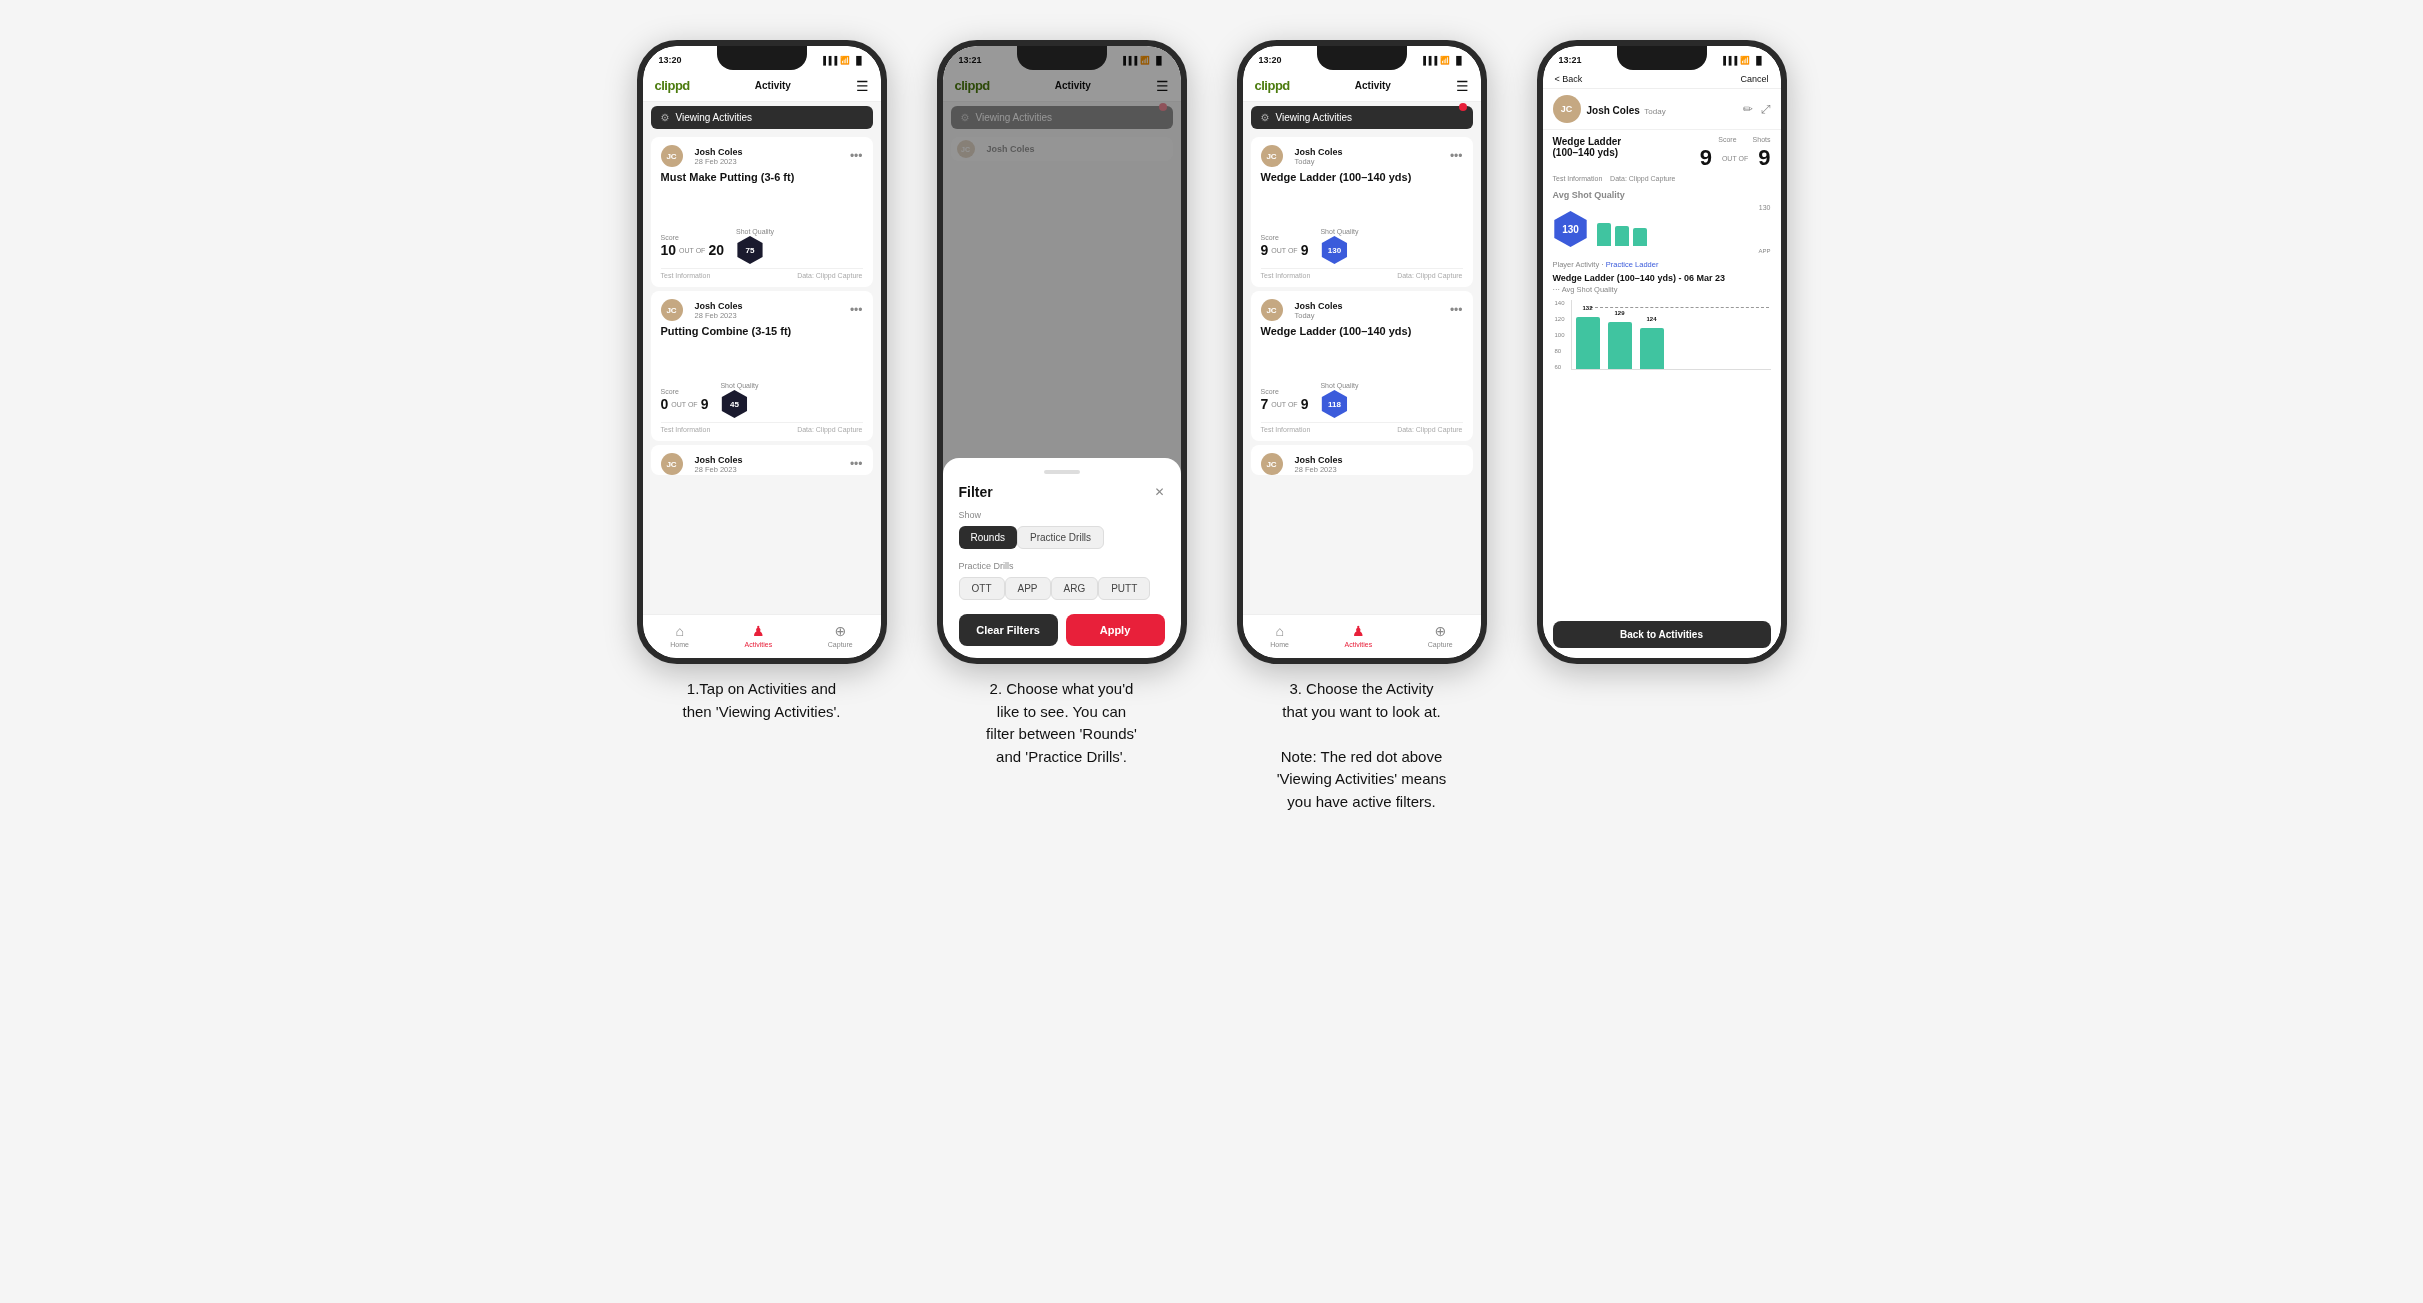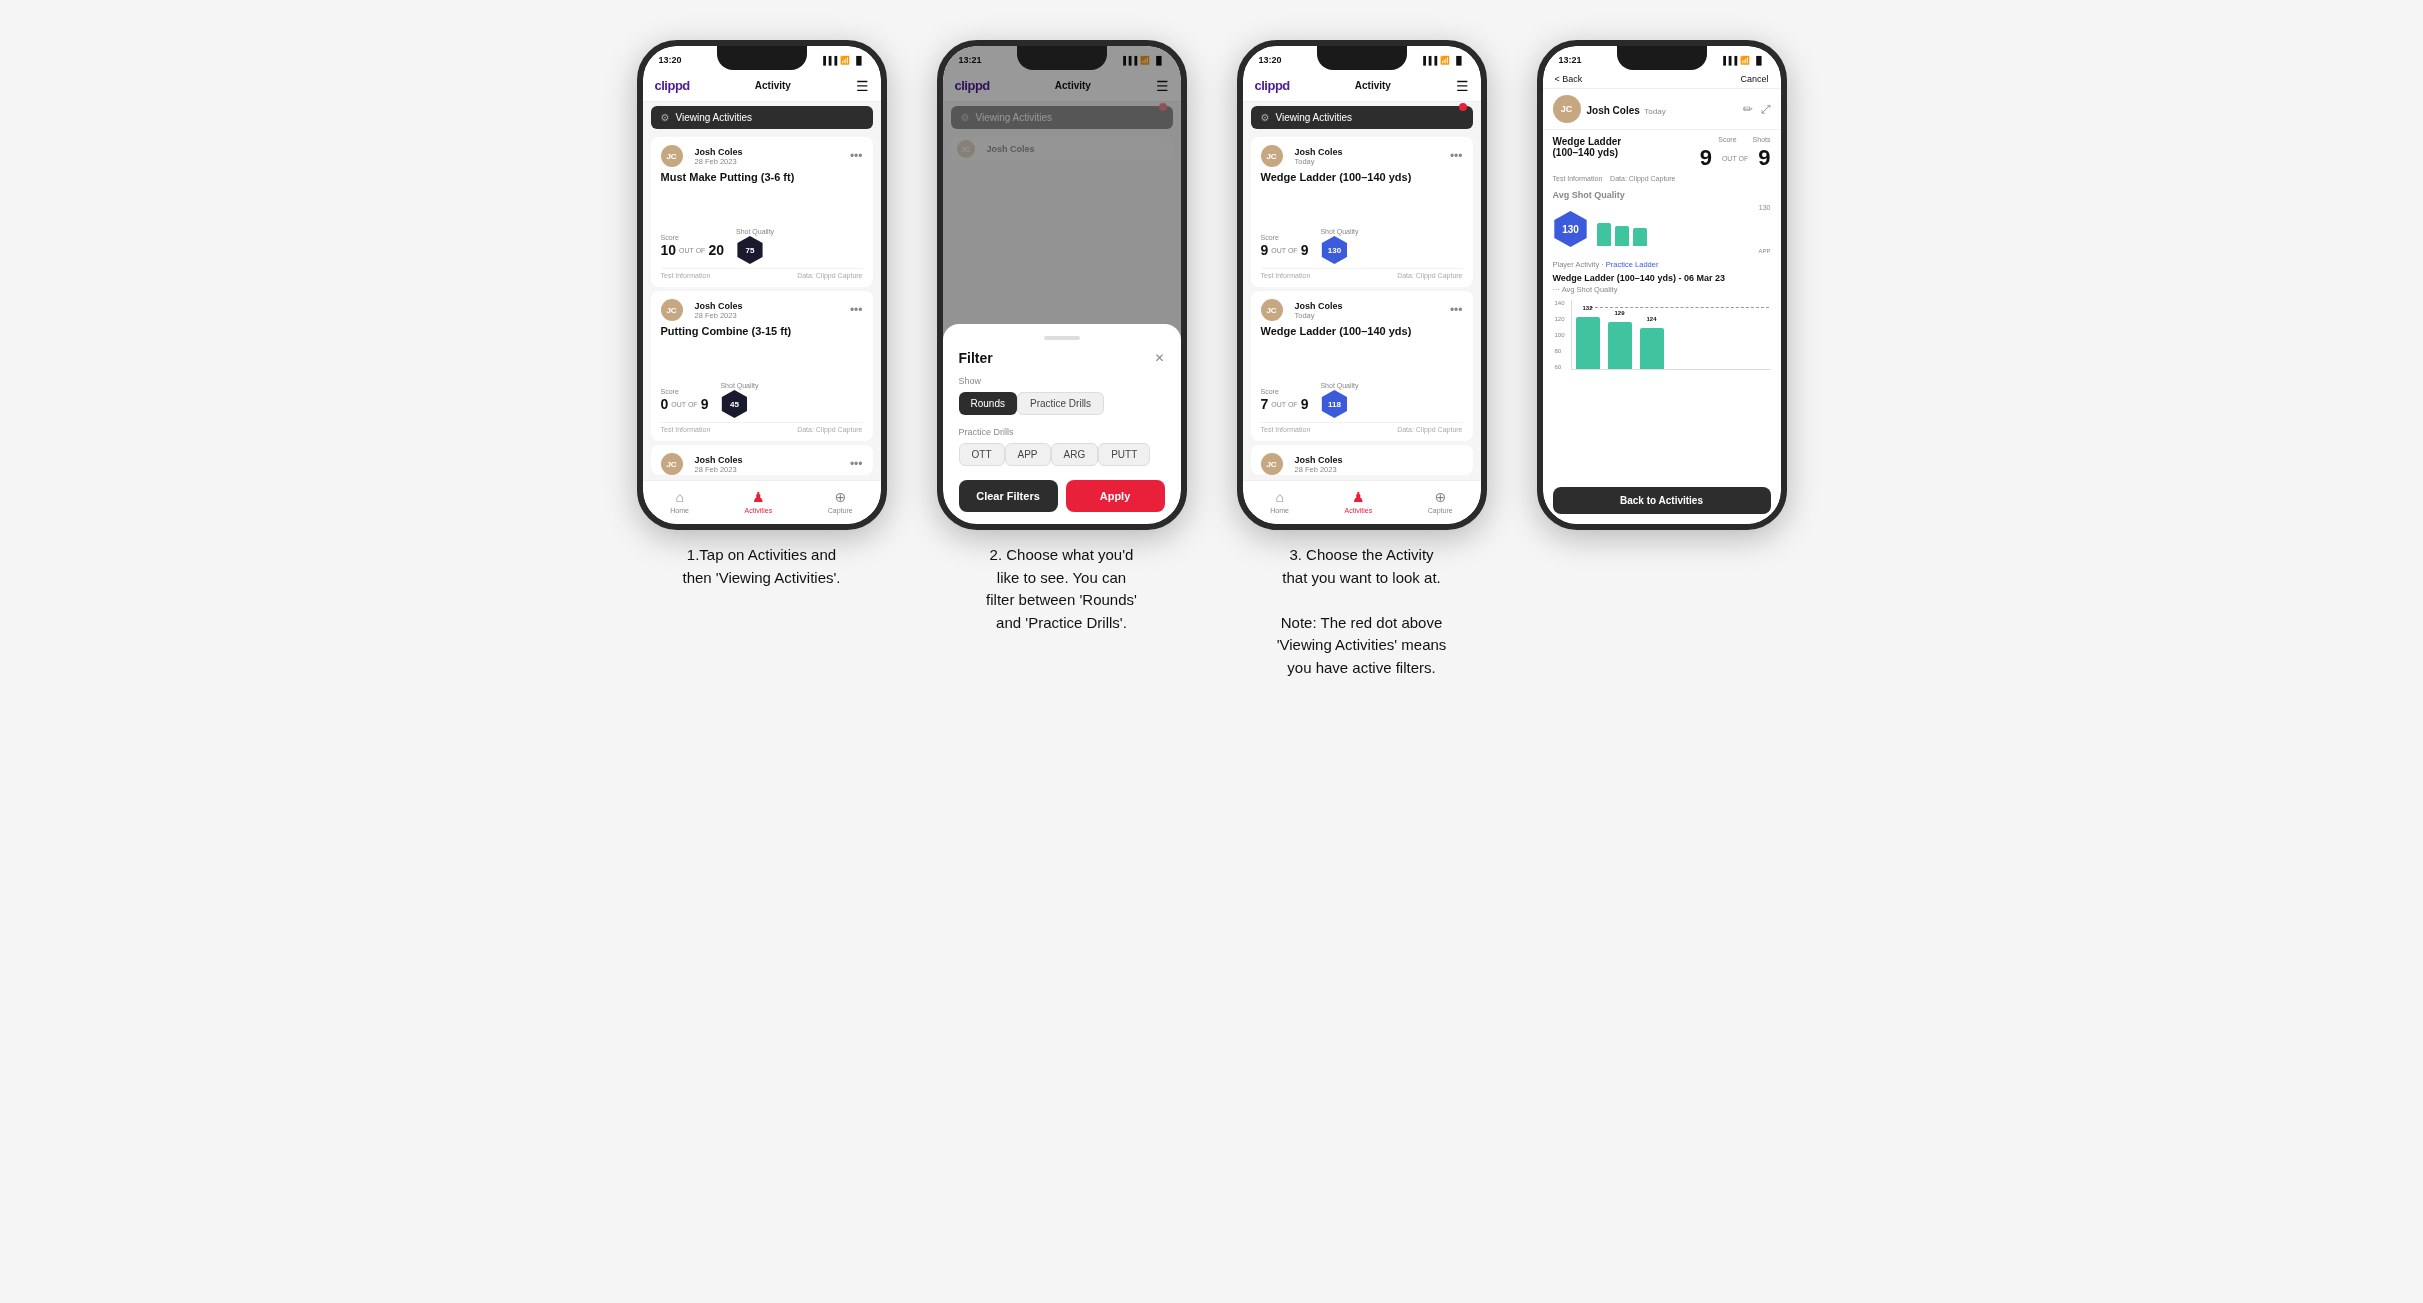--- a/index.html
+++ b/index.html
@@ -20,21 +20,21 @@
       flex-wrap: wrap;
     }
     .phone-col {
       display: flex;
       flex-direction: column;
       align-items: center;
       width: 270px;
     }
     .phone {
       width: 250px;
-      height: 490px;
+      height: 624px;
       background: #1a1a1a;
       border-radius: 40px;
       border: 6px solid #2a2a2a;
       position: relative;
       overflow: hidden;
       box-shadow: 0 8px 32px rgba(0,0,0,0.25);
     }
     .phone::before {
       content: '';
       position: absolute;
@@ -77,21 +77,21 @@
       justify-content: space-between;
       align-items: center;
       padding: 4px 12px;
       background: #fff;
       border-bottom: 1px solid #eee;
       height: 32px;
     }
     .nav-logo {
       font-size: 13px;
       font-weight: 800;
-      color: #4c1d95;
+      color: #4d7c0f;
       letter-spacing: -0.5px;
     }
     .nav-title {
       font-size: 10px;
       font-weight: 600;
       color: #111;
     }
     .nav-menu {
       font-size: 14px;
       color: #111;

